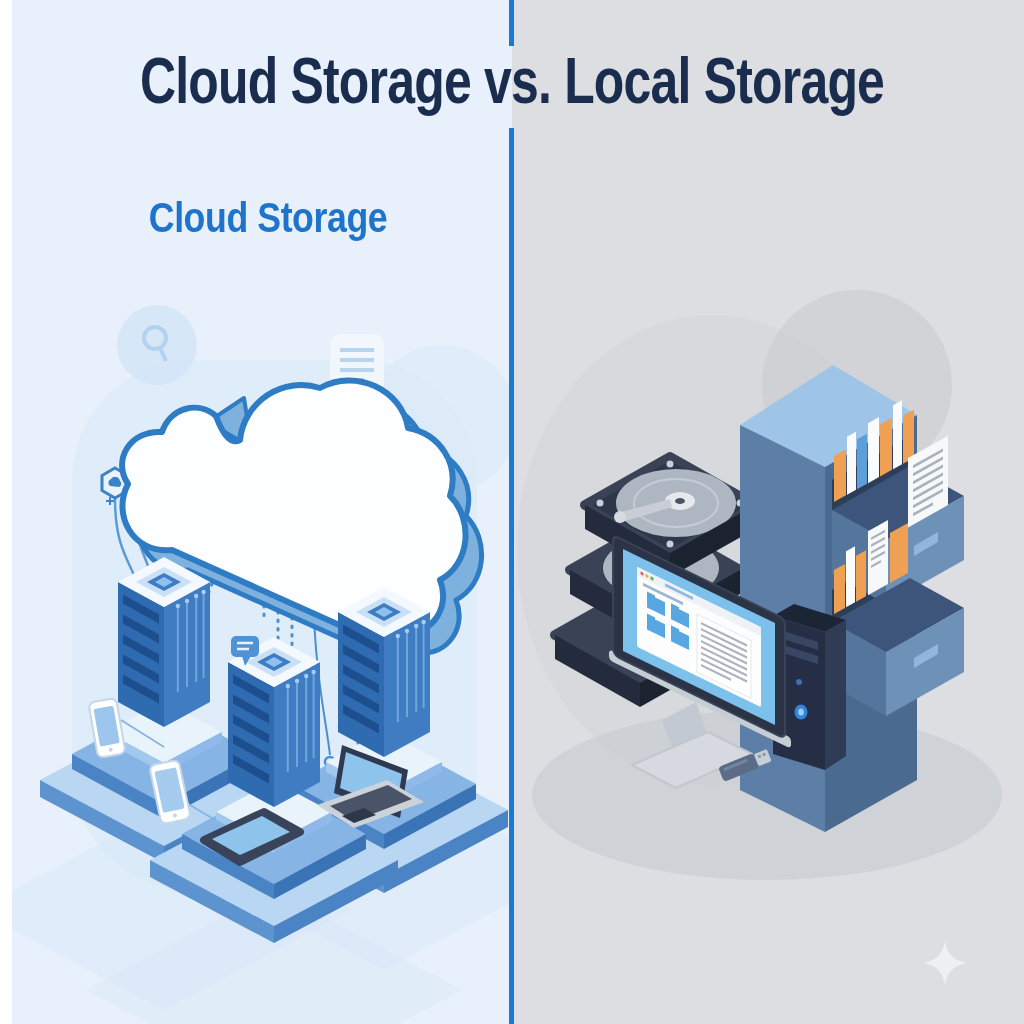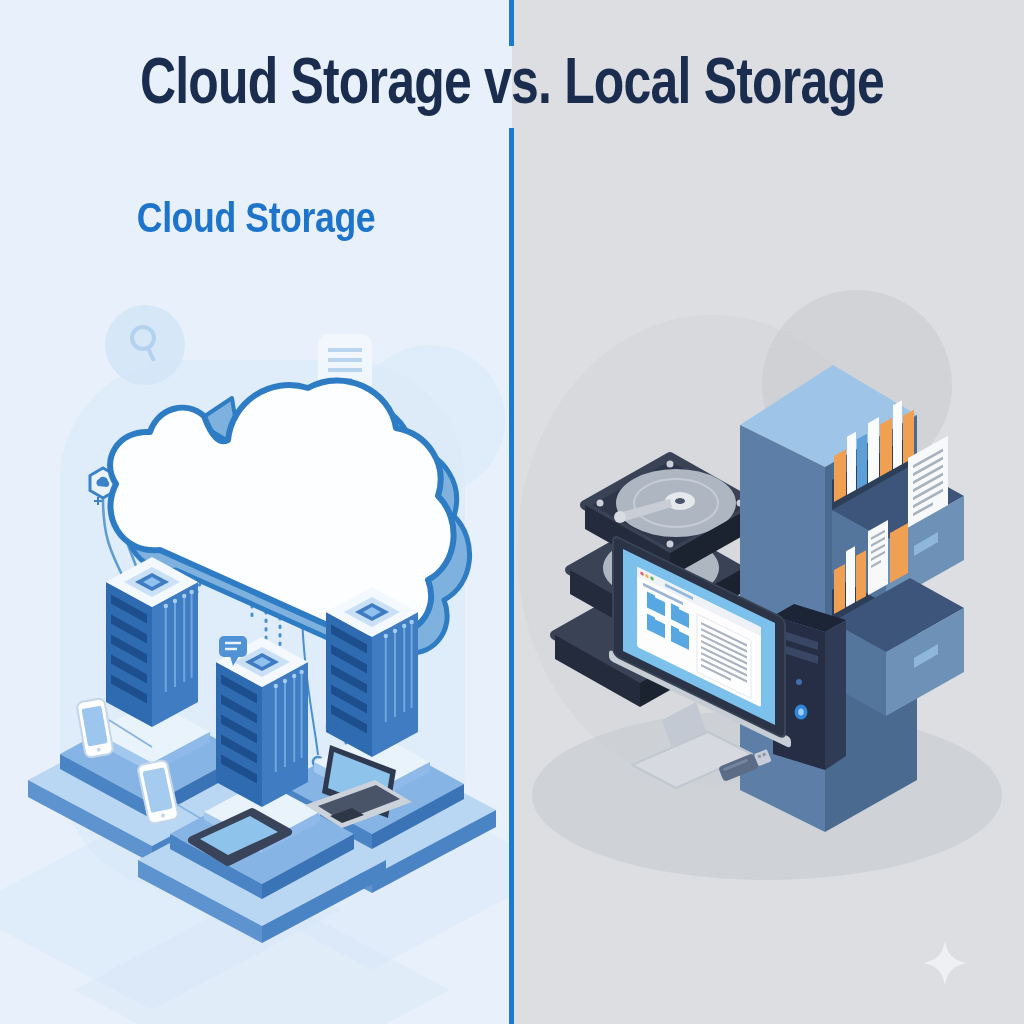--- a/index.html
+++ b/index.html
@@ -1,21 +1,21 @@
 <!DOCTYPE html>
 <html style="--left-bg: #e8f1fb; --right-bg: #dcdee1; --divider: #1b79cf; --title-color: #1b2d4f; --heading-color: #1e74cb; --cloud-outline: #2d7cc4; --server-blue: #2e6bb1; --folder-orange: #f0a052; --cabinet-slate: #5d7ea6; --hdd-navy: #3a4355; --screen-blue: #7cc0ec;"><head>
 <meta charset="utf-8">
 <style>
   html,body{margin:0;padding:0;background:#ffffff;}
   .canvas{
     position:relative;width:1024px;height:1024px;overflow:hidden;
     font-family:"Liberation Sans",sans-serif;
   }
   .panel{position:absolute;top:0;height:1024px;width:512px;}
-  .panel.left{left:0;background:var(--left-bg,#e8f1fb);padding-left:12px;}
+  .panel.left{left:12px;background:var(--left-bg,#e8f1fb);padding-left:12px;}
   .panel.right{left:512px;background:var(--right-bg,#dcdee1);}
   .illu{position:absolute;left:0;top:250px;width:512px;height:774px;display:block;}
   .divider{position:absolute;left:509px;width:5px;background:var(--divider,#1b79cf);}
   .divider.top{top:0;height:46px;}
   .divider.bottom{top:128px;height:896px;}
   h1.title{
     position:absolute;top:44px;left:0;width:1024px;margin:0;
     text-align:center;font-size:64px;font-weight:bold;letter-spacing:-1px;
     color:var(--title-color,#1b2d4f);
     transform:scaleX(.78);transform-origin:center;

